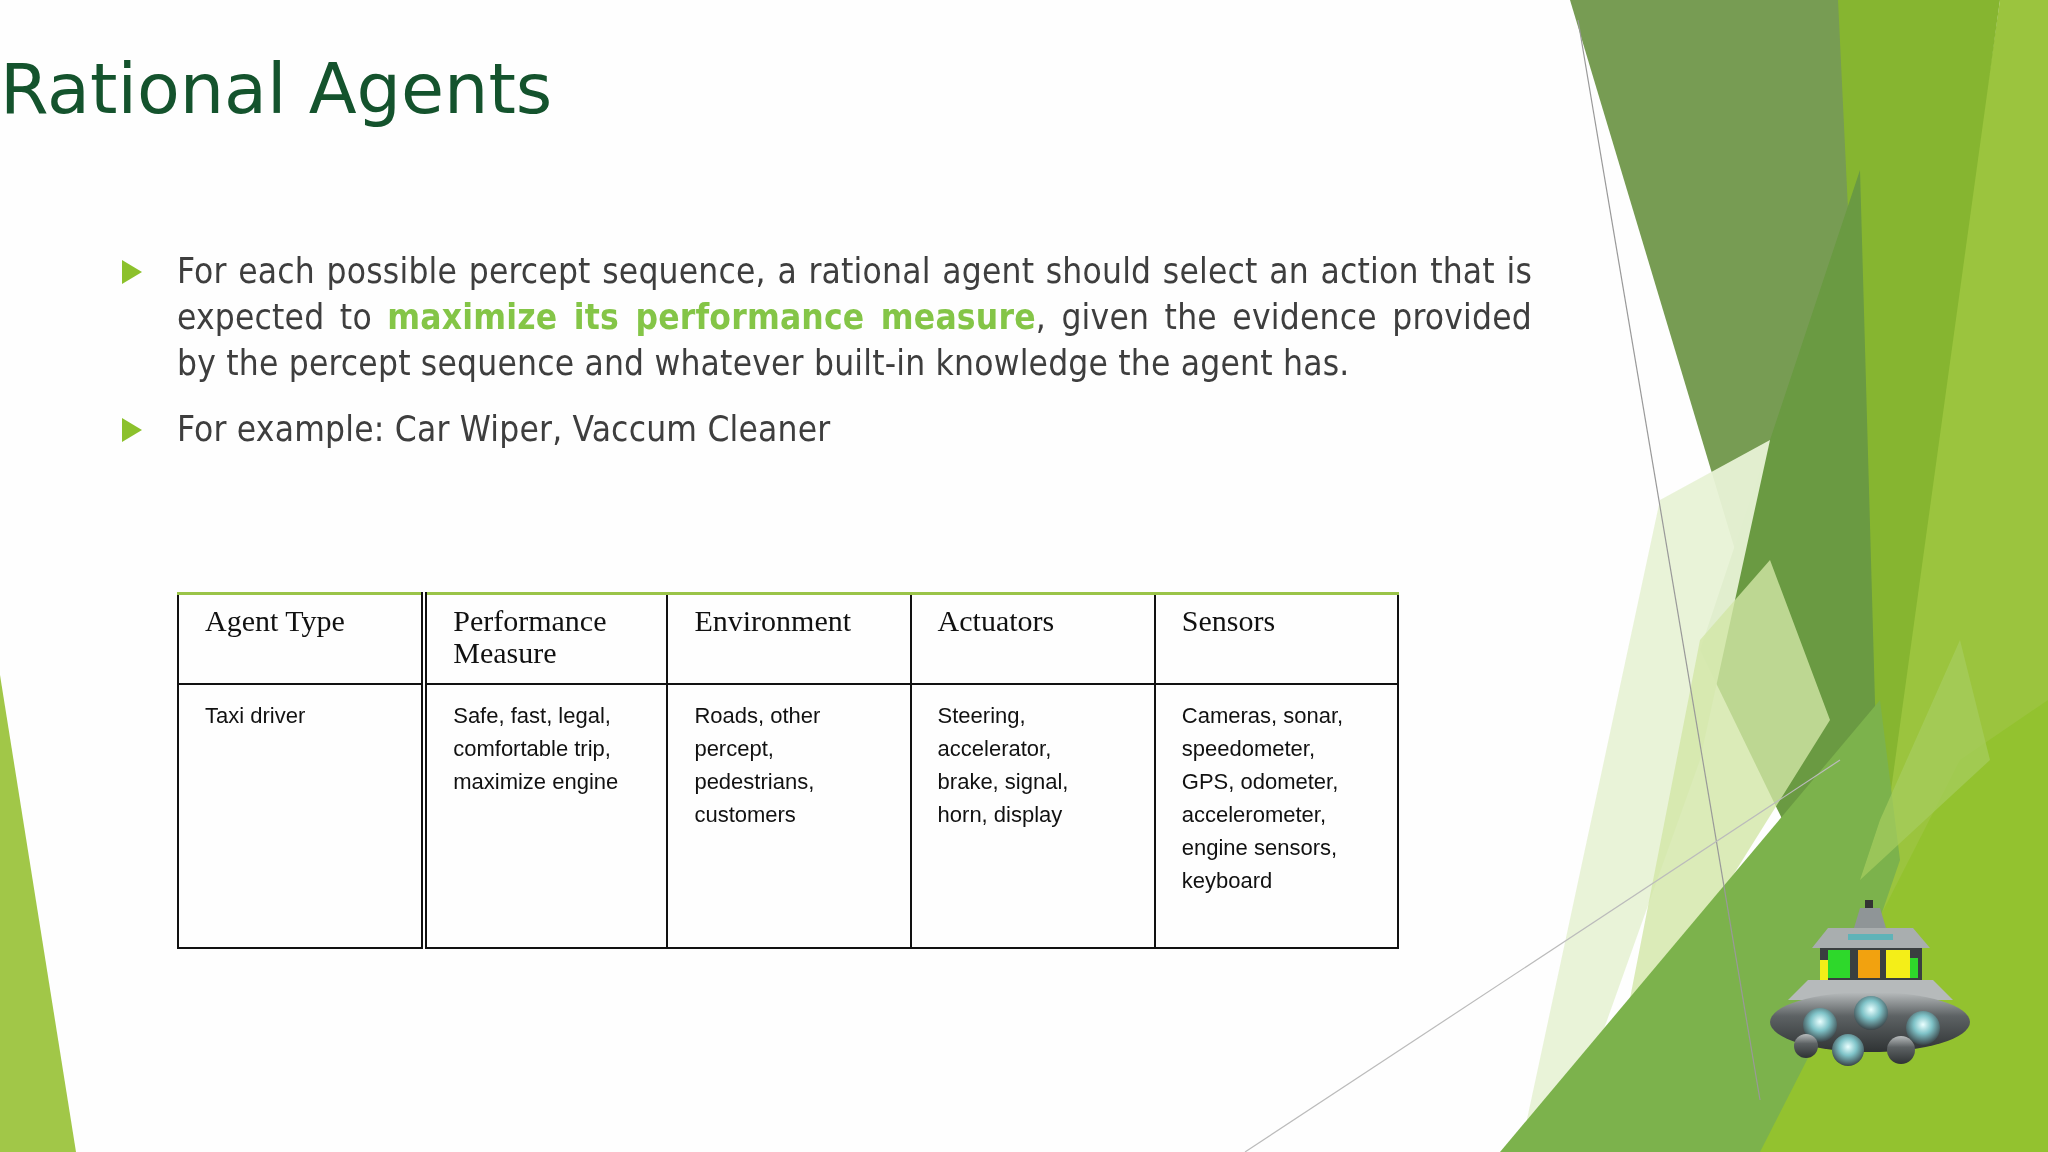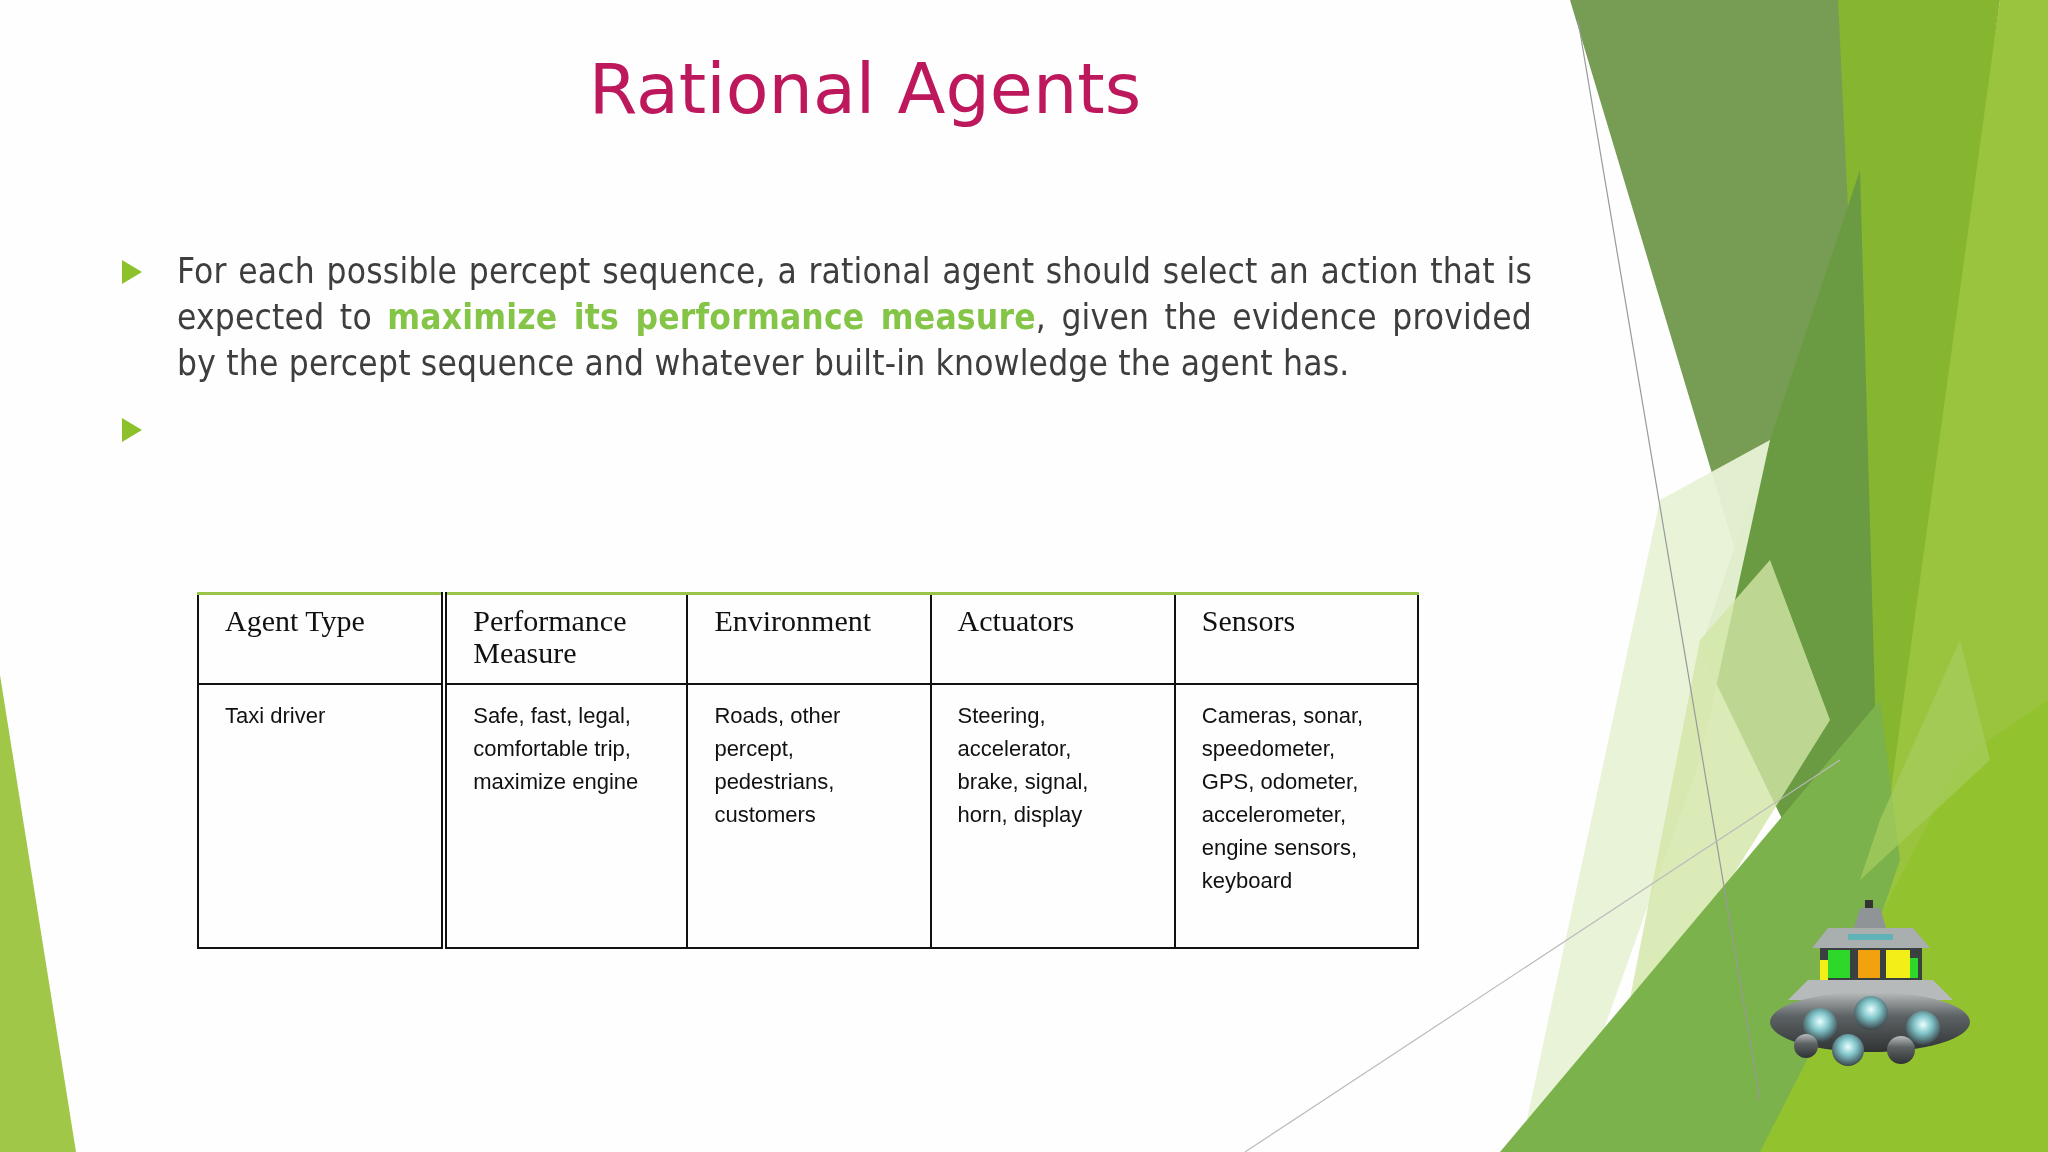--- a/index.html
+++ b/index.html
@@ -1,23 +1,23 @@
 <!DOCTYPE html>
 <html><head>
 <meta charset="utf-8">
 <style>
   html, body { margin:0; padding:0; }
   body { width:2048px; height:1152px; position:relative; overflow:hidden; background:#fefefe; font-family:"DejaVu Sans", sans-serif; }
   .deco { position:absolute; left:0; top:0; width:2048px; height:1152px; pointer-events:none; }
-  .slide-title { position:absolute; left:0; width:1730px; top:48px; text-align:center; font-family:"DejaVu Sans", sans-serif; font-size:70px; color:#be185d; letter-spacing:0px; font-weight:normal; }
+  .slide-title { position:absolute; left:0; width:1730px; top:48px; text-align:left; font-family:"DejaVu Sans", sans-serif; font-size:70px; color:#14532d; letter-spacing:0px; font-weight:normal; }
   .bullets { position:absolute; left:120px; top:248px; width:1412px; }
   .bullet { position:relative; padding-left:57px; font-family:"DejaVu Sans Condensed","DejaVu Sans", sans-serif; font-size:35px; line-height:46px; color:#3e3e3e; text-align:justify; margin-bottom:20px; letter-spacing:0.2px; }
   .bullet .arrow { position:absolute; left:2px; top:12px; width:0; height:0; border-top:12px solid transparent; border-bottom:12px solid transparent; border-left:20px solid #8cc12c; }
   .bullet .hl { color:#84c547; font-weight:bold;margin-top:43px; }
-  .pt-table { position:absolute; left:177px; top:592px; width:1222px; height:350px; border-collapse:collapse; font-family:"Liberation Serif","DejaVu Serif", serif; color:#111; background:#fefefe;margin-left:20px; }
+  .pt-table { position:absolute; left:177px; top:592px; width:1222px; height:350px; border-collapse:collapse; font-family:"Liberation Serif","DejaVu Serif", serif; color:#111; background:#fefefe; }
   .pt-table th, .pt-table td { border:2px solid #111; vertical-align:top; text-align:left; padding:0; }
   .pt-table tr.head th { border-top:3px solid #9ac448; height:78px; font-weight:normal; font-size:30px; line-height:32px; padding:10px 0 0 26px; }
   .pt-table tr.body td { font-size:22px; line-height:33px; padding:14px 0 0 26px; height:248px; font-family:Liberation Sans, sans-serif; }
   .pt-table .dbl { border-right:6px double #111 !important; }
   .ufo { position:absolute; left:1768px; top:900px; width:205px; height:170px; }
 </style>
 </head>
 <body>
 
 <svg class="deco" viewBox="0 0 2048 1152" xmlns="http://www.w3.org/2000/svg">
@@ -40,20 +40,21 @@
 
 <div class="slide-title">Rational Agents</div>
 
 <div class="bullets">
   <div class="bullet">
     <span class="arrow"></span>
     <span>For each possible percept sequence, a rational agent should select an action that is expected to </span><span class="hl">maximize its performance measure</span><span>, given the evidence provided by the percept sequence and whatever built-in knowledge the agent has.</span>
   </div>
   <div class="bullet">
     <span class="arrow"></span>
+    <span>For example: Car Wiper, Vaccum Cleaner</span>
   </div>
 </div>
 
 <table class="pt-table">
   <colgroup>
     <col style="width:245px">
       <col style="width:242px">
       <col style="width:242px">
       <col style="width:243px">
       <col style="width:242px">

